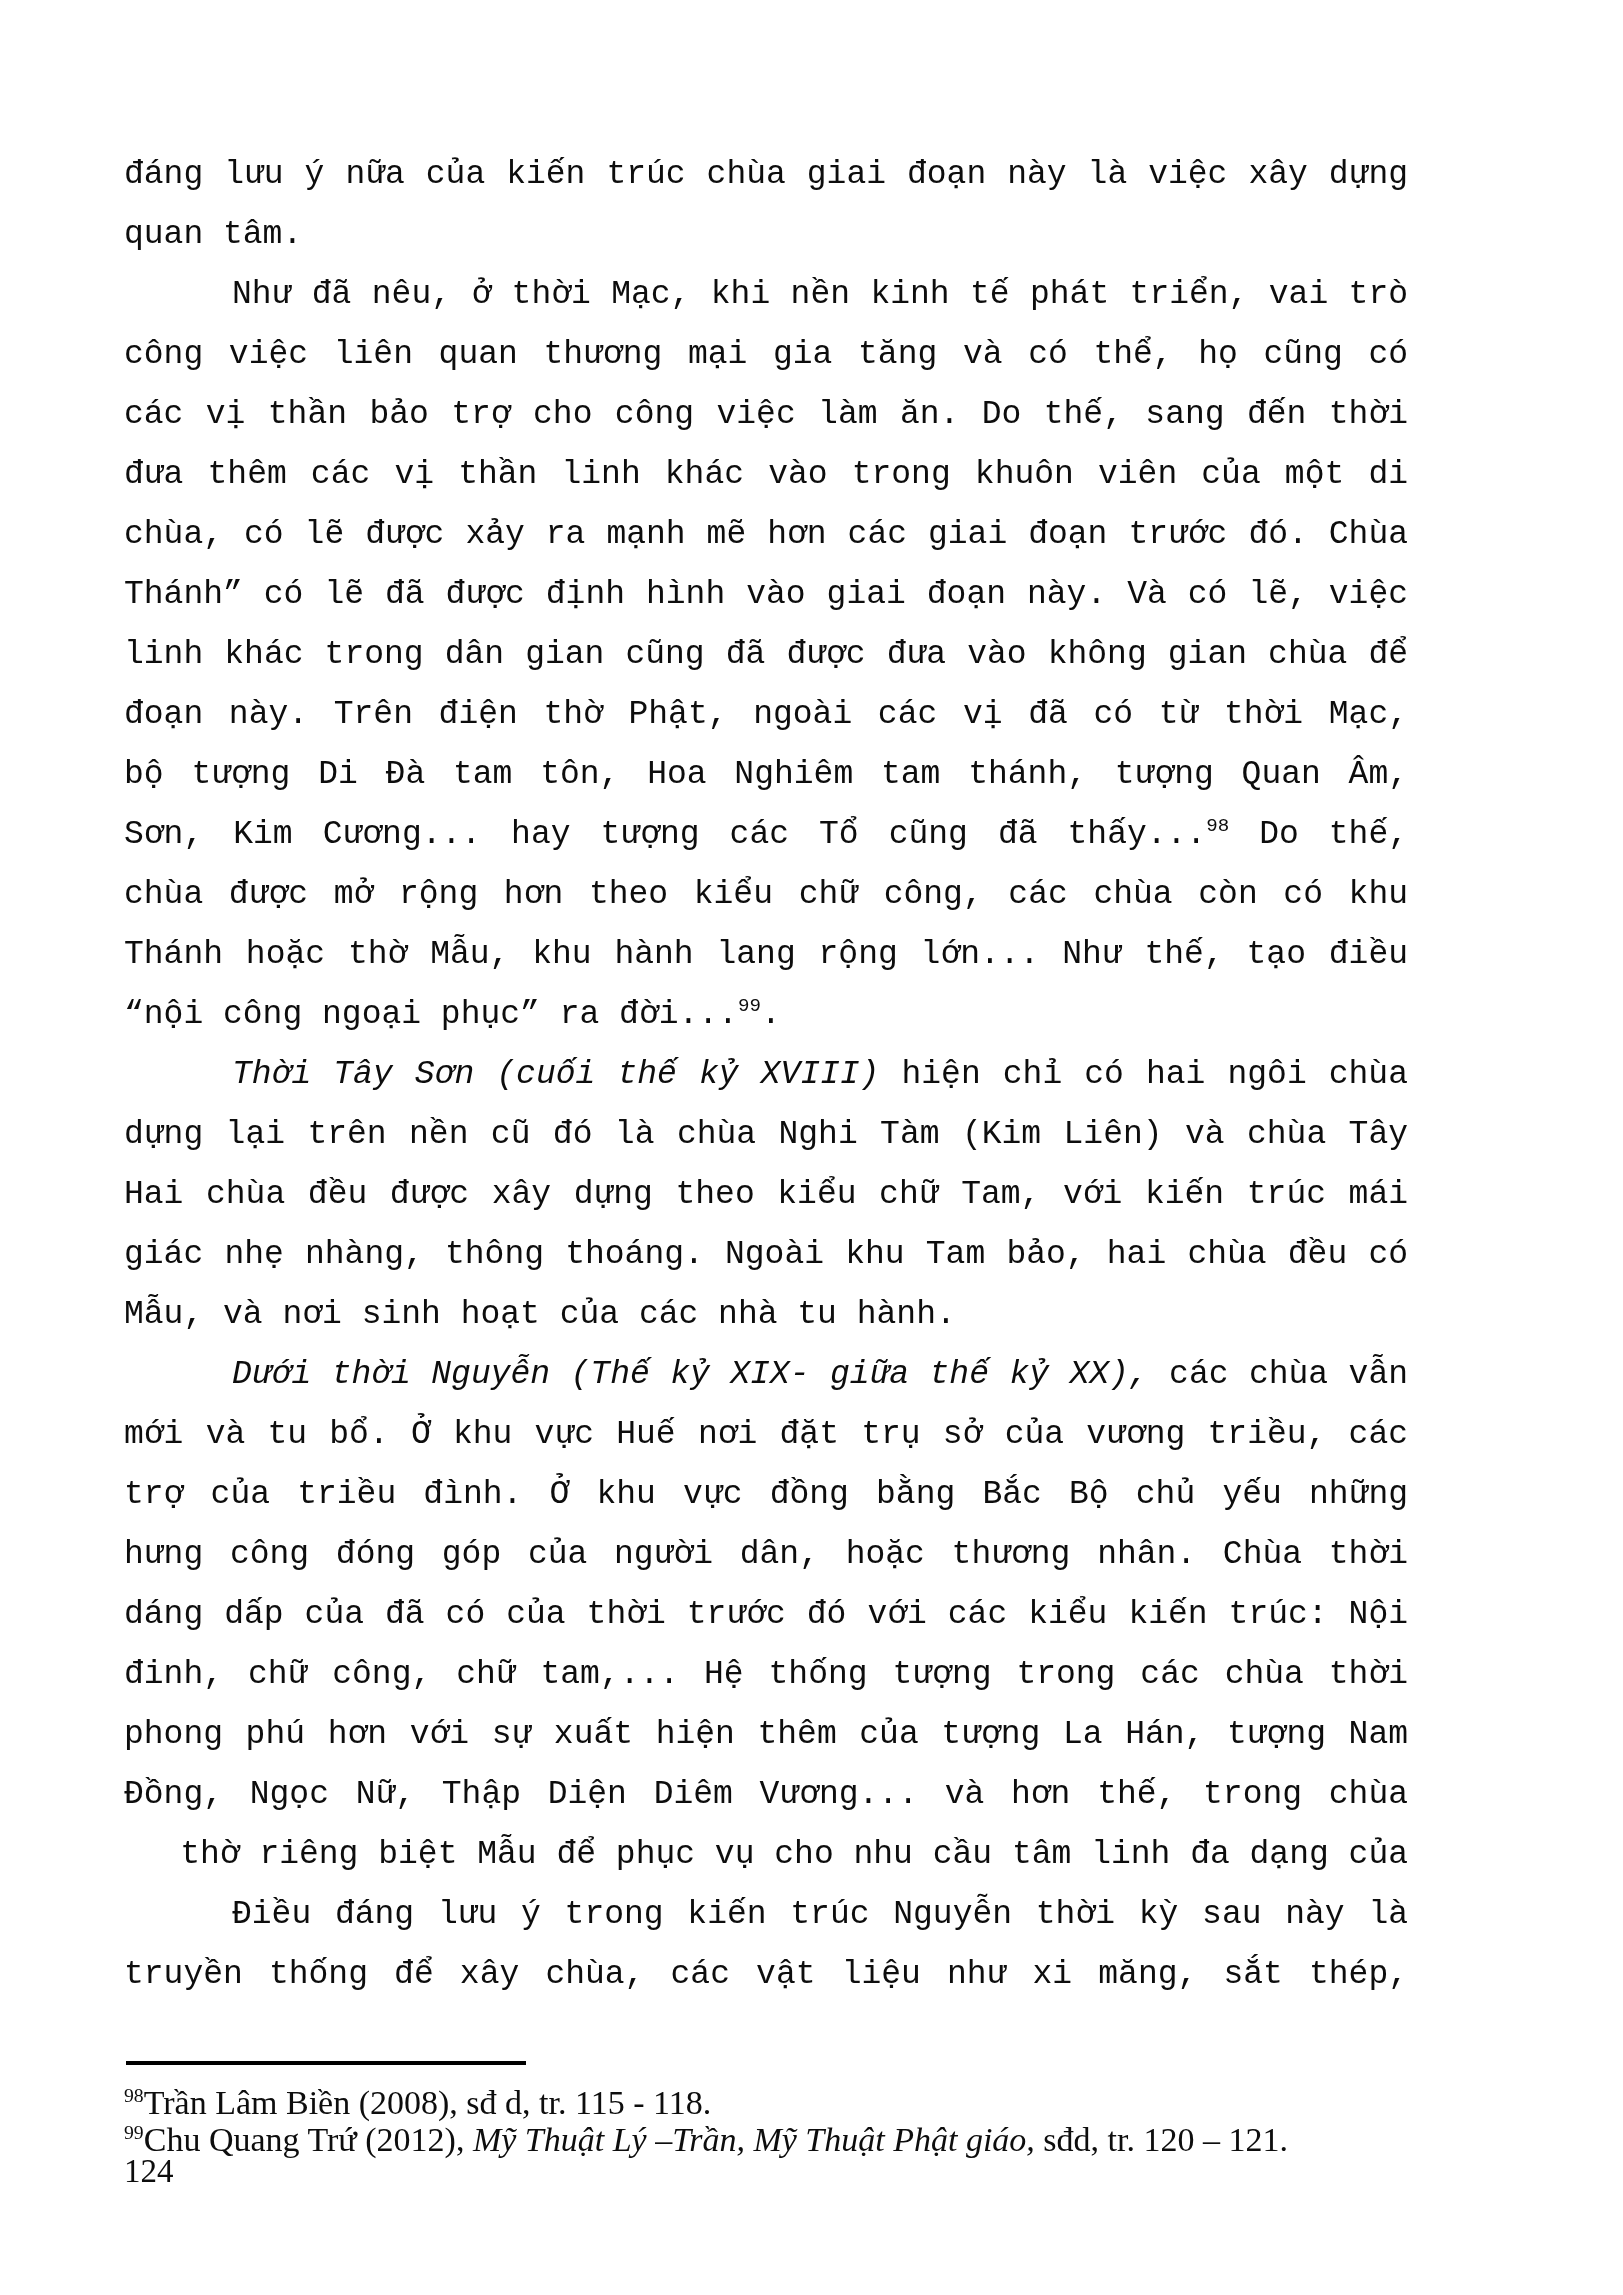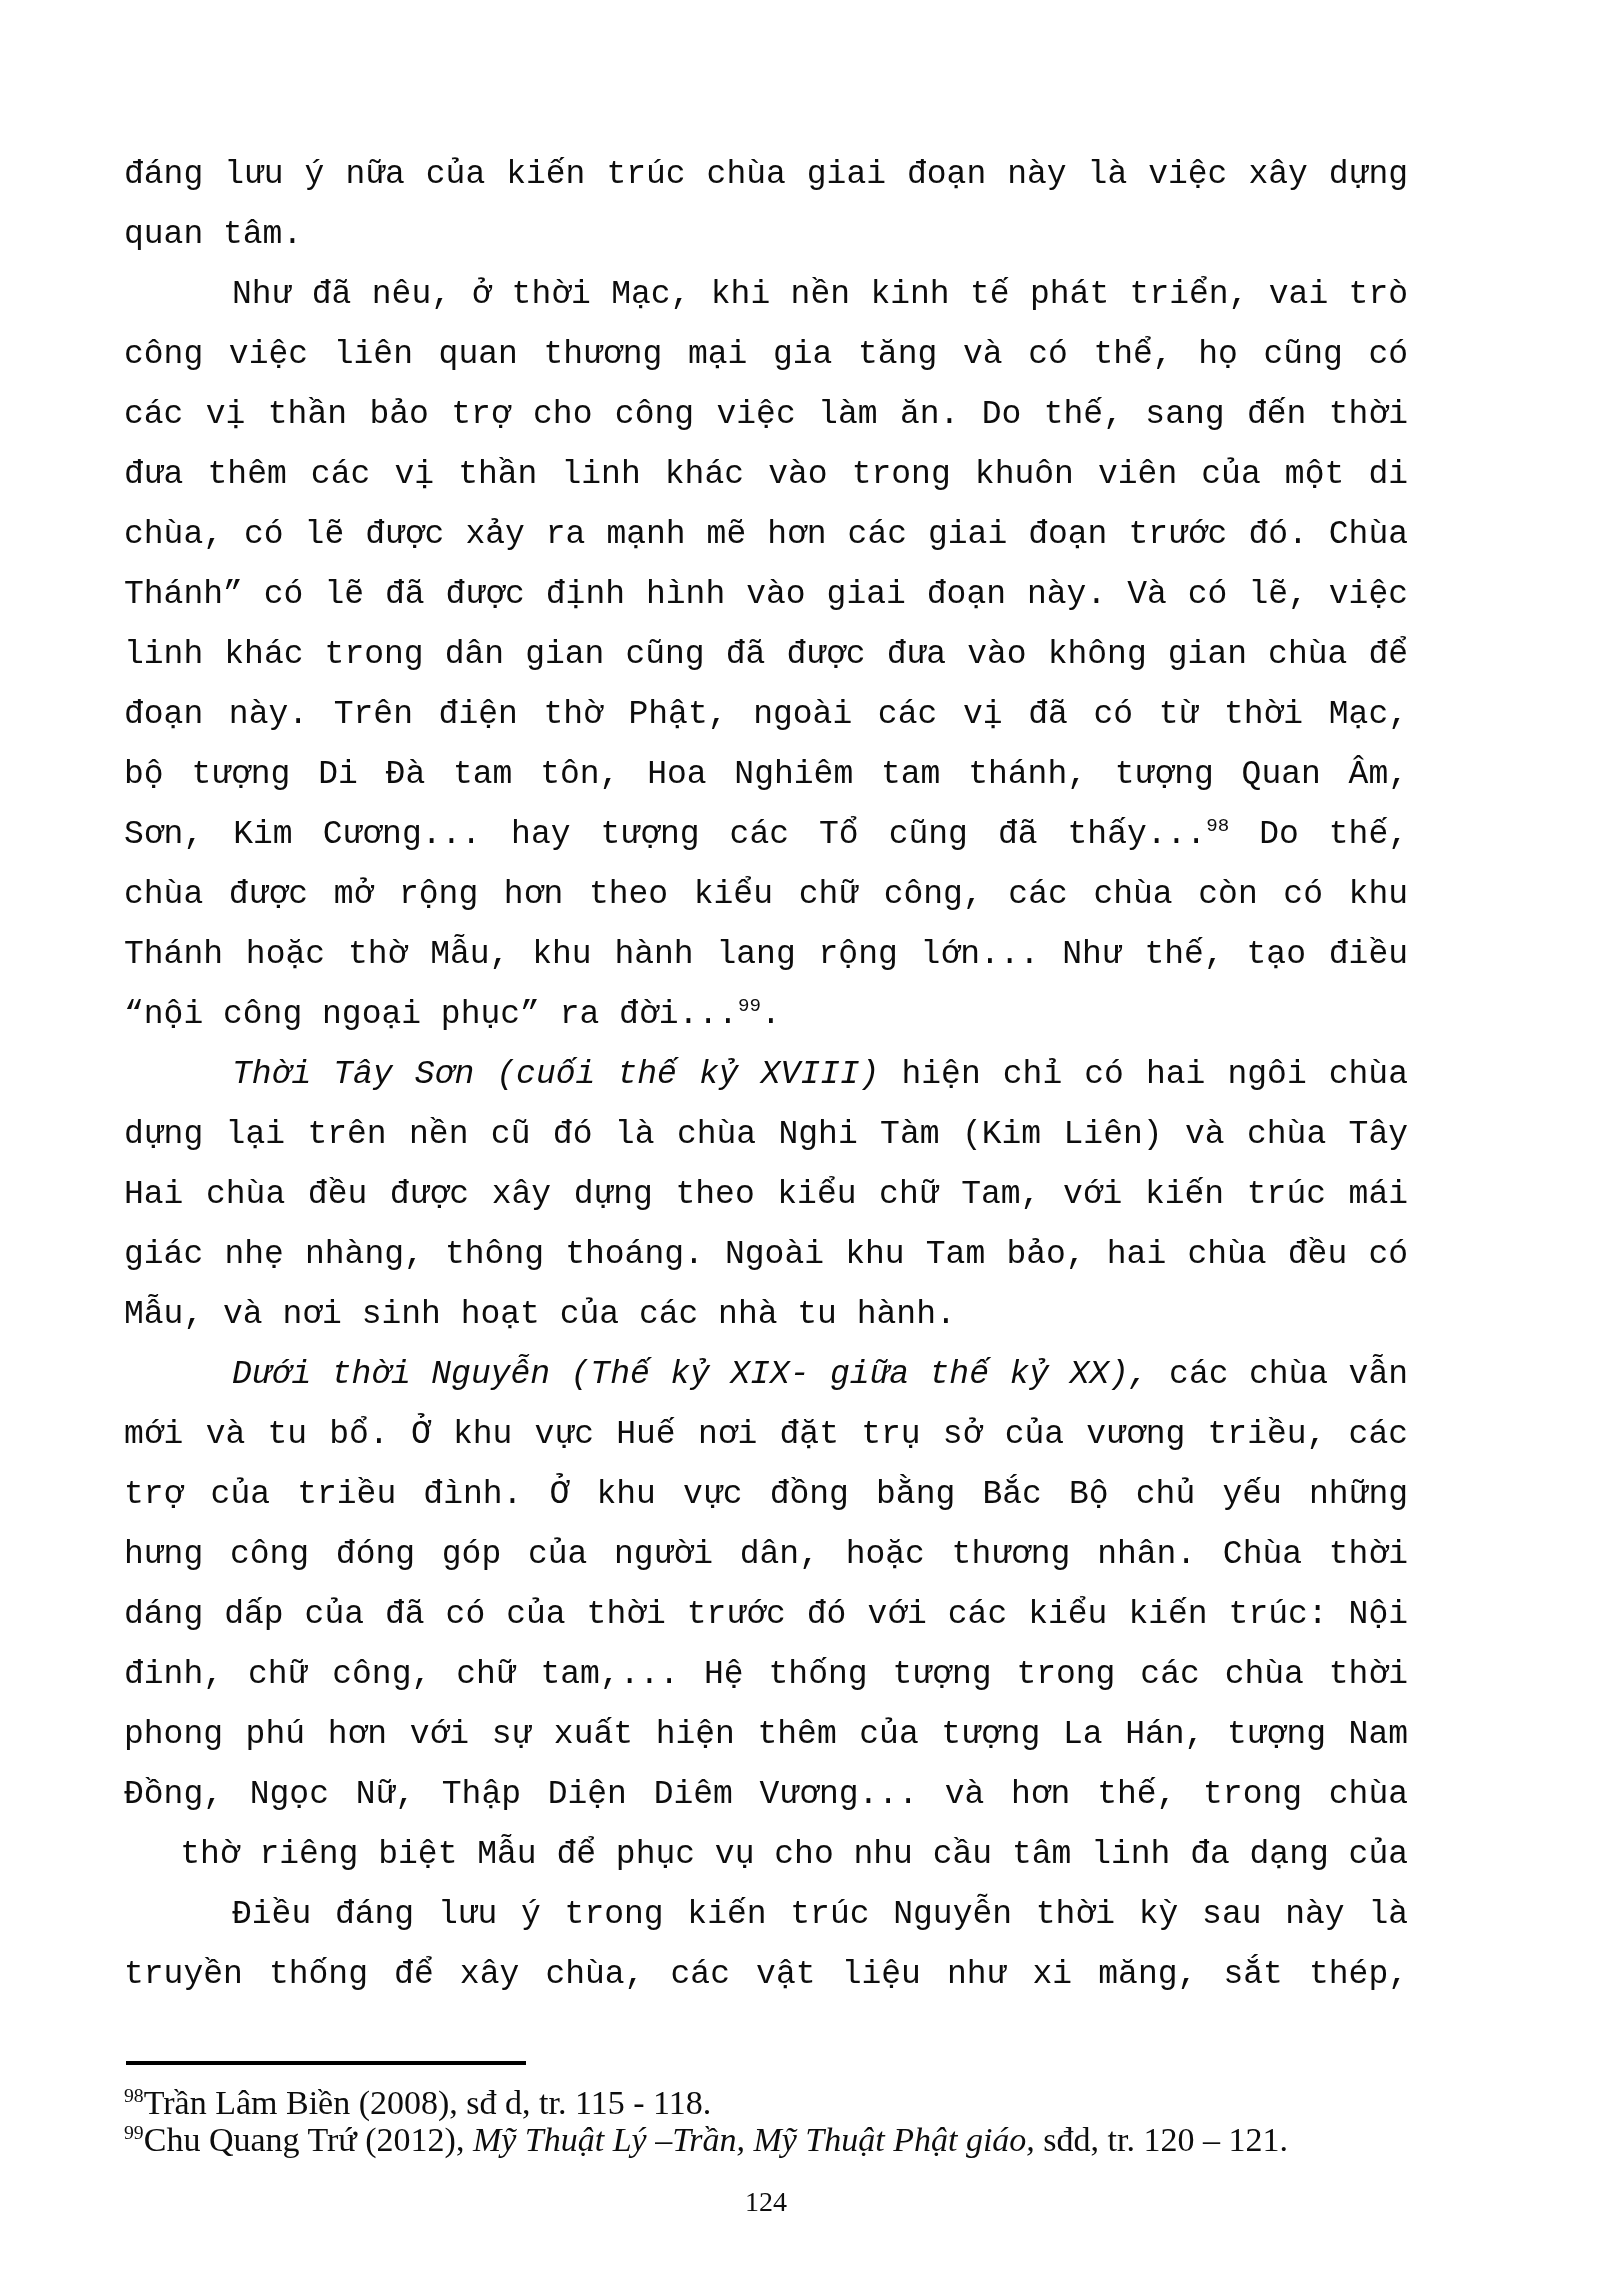--- a/index.html
+++ b/index.html
@@ -72,24 +72,22 @@
   }
   .footnote {
     line-height: 37px;
     text-align: left;
   }
   .page-number {
     position: absolute;
     top: 2152px;
     left: 124px;
     width: 1284px;
-    text-align: center;
-    font-size: 28px;
+    font-size: 33px;
     line-height: 39px;
-    margin-top: 30px;
   }
 </style>
 </head>
 <body>
 
 <div class="page">
 
 
   <div class="body-text">
       <div class="line"><span>đáng lưu ý nữa của kiến trúc chùa giai đoạn này là việc xây dựng gác chuông rất được</span></div>

